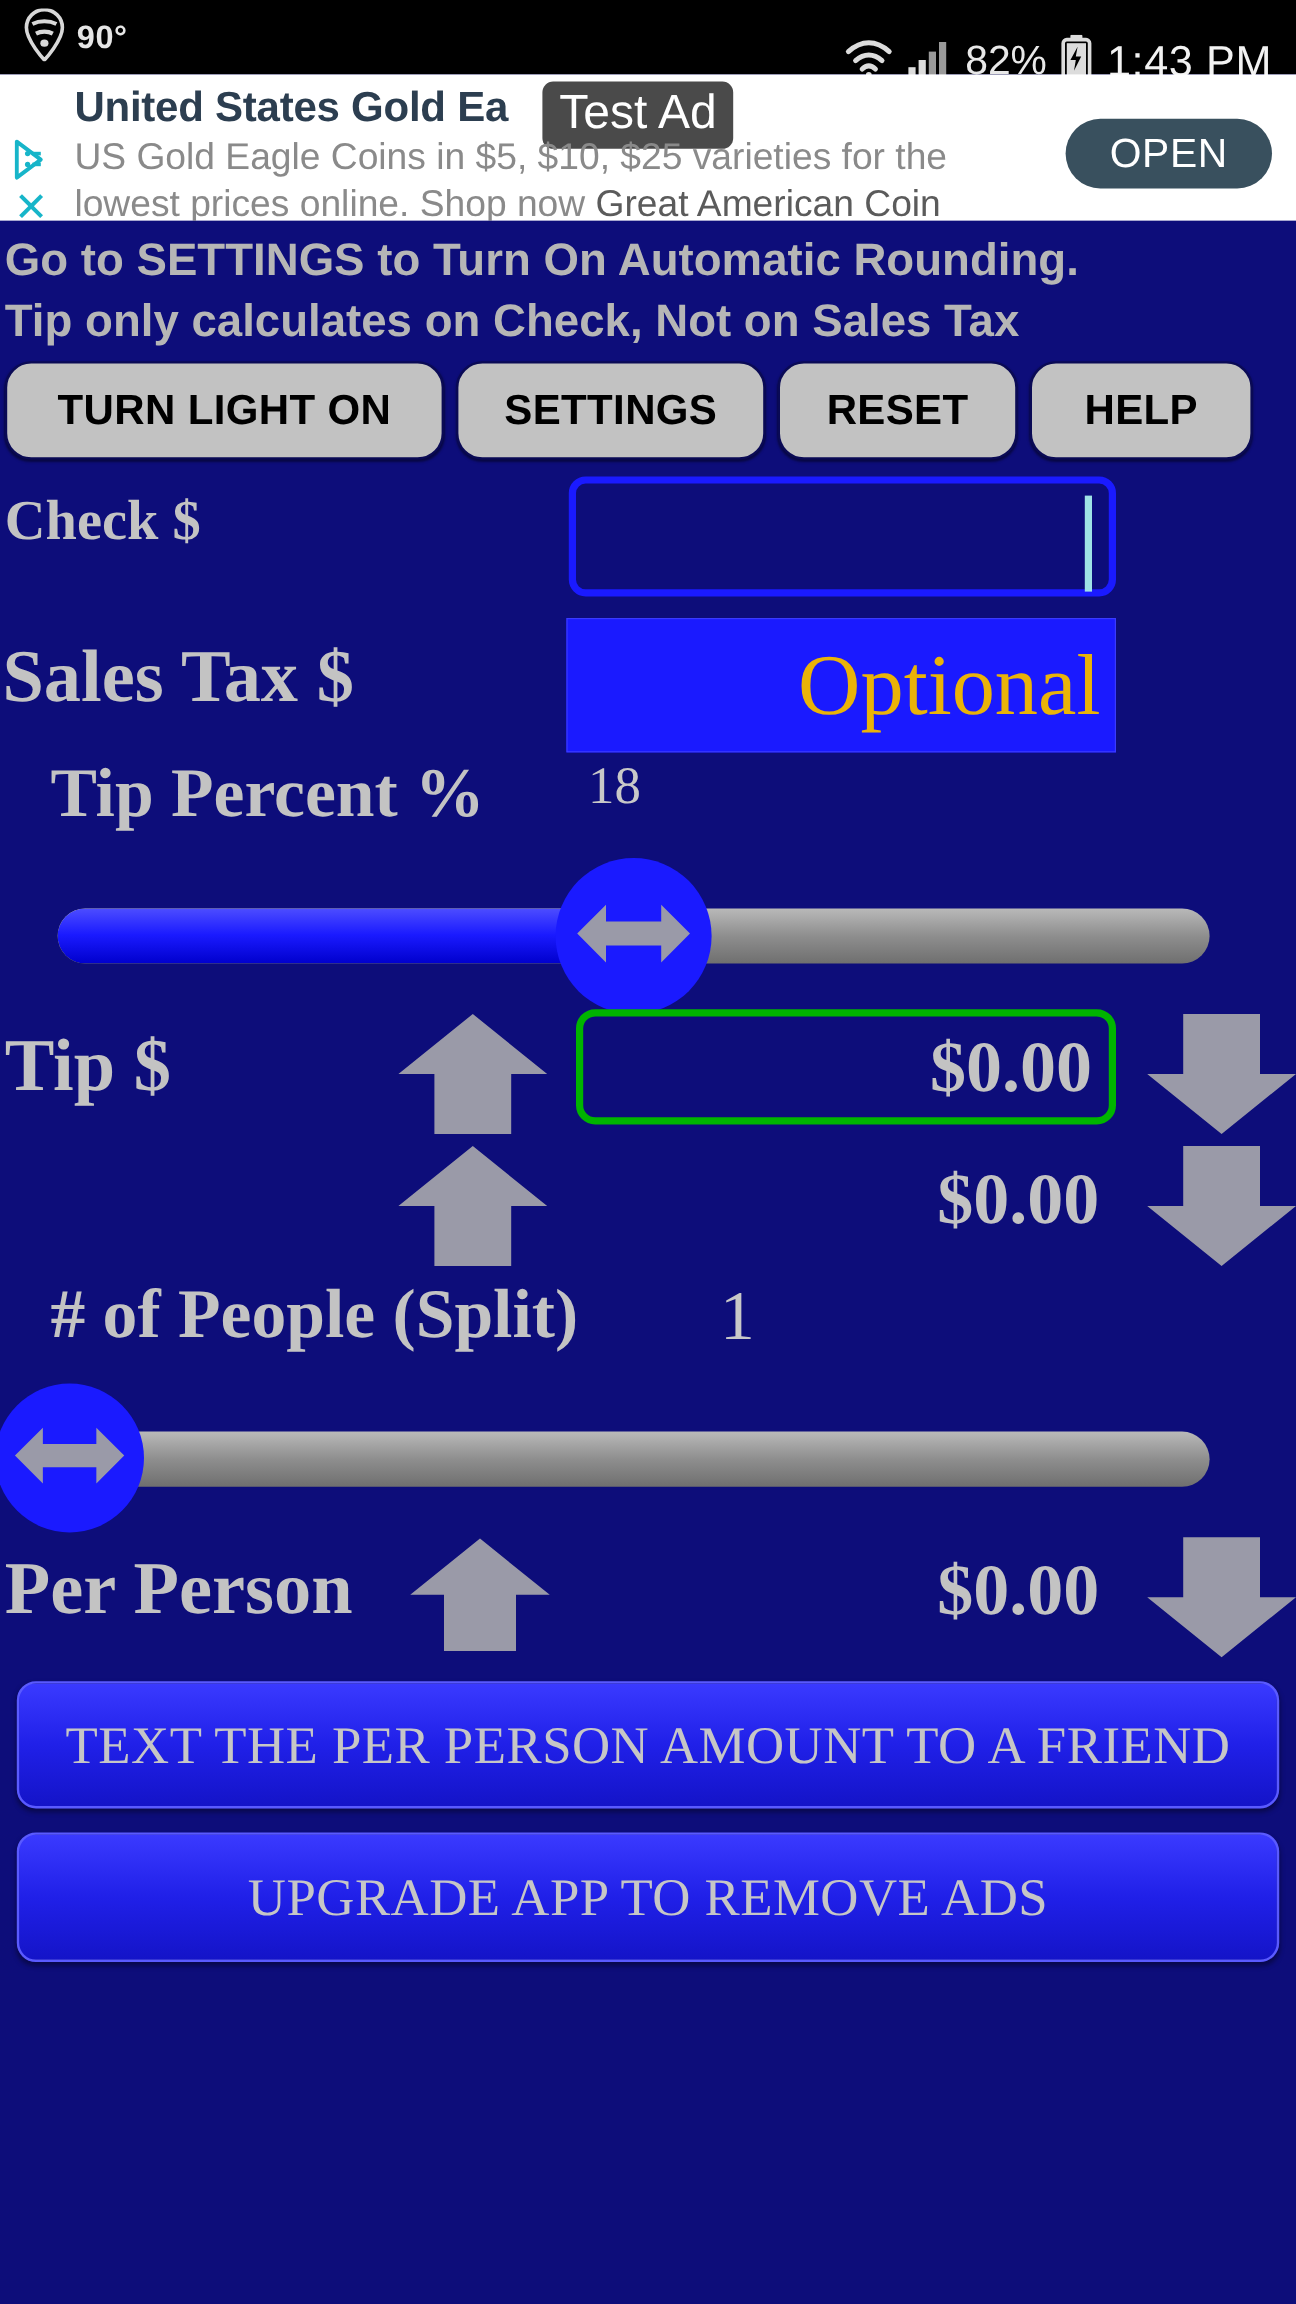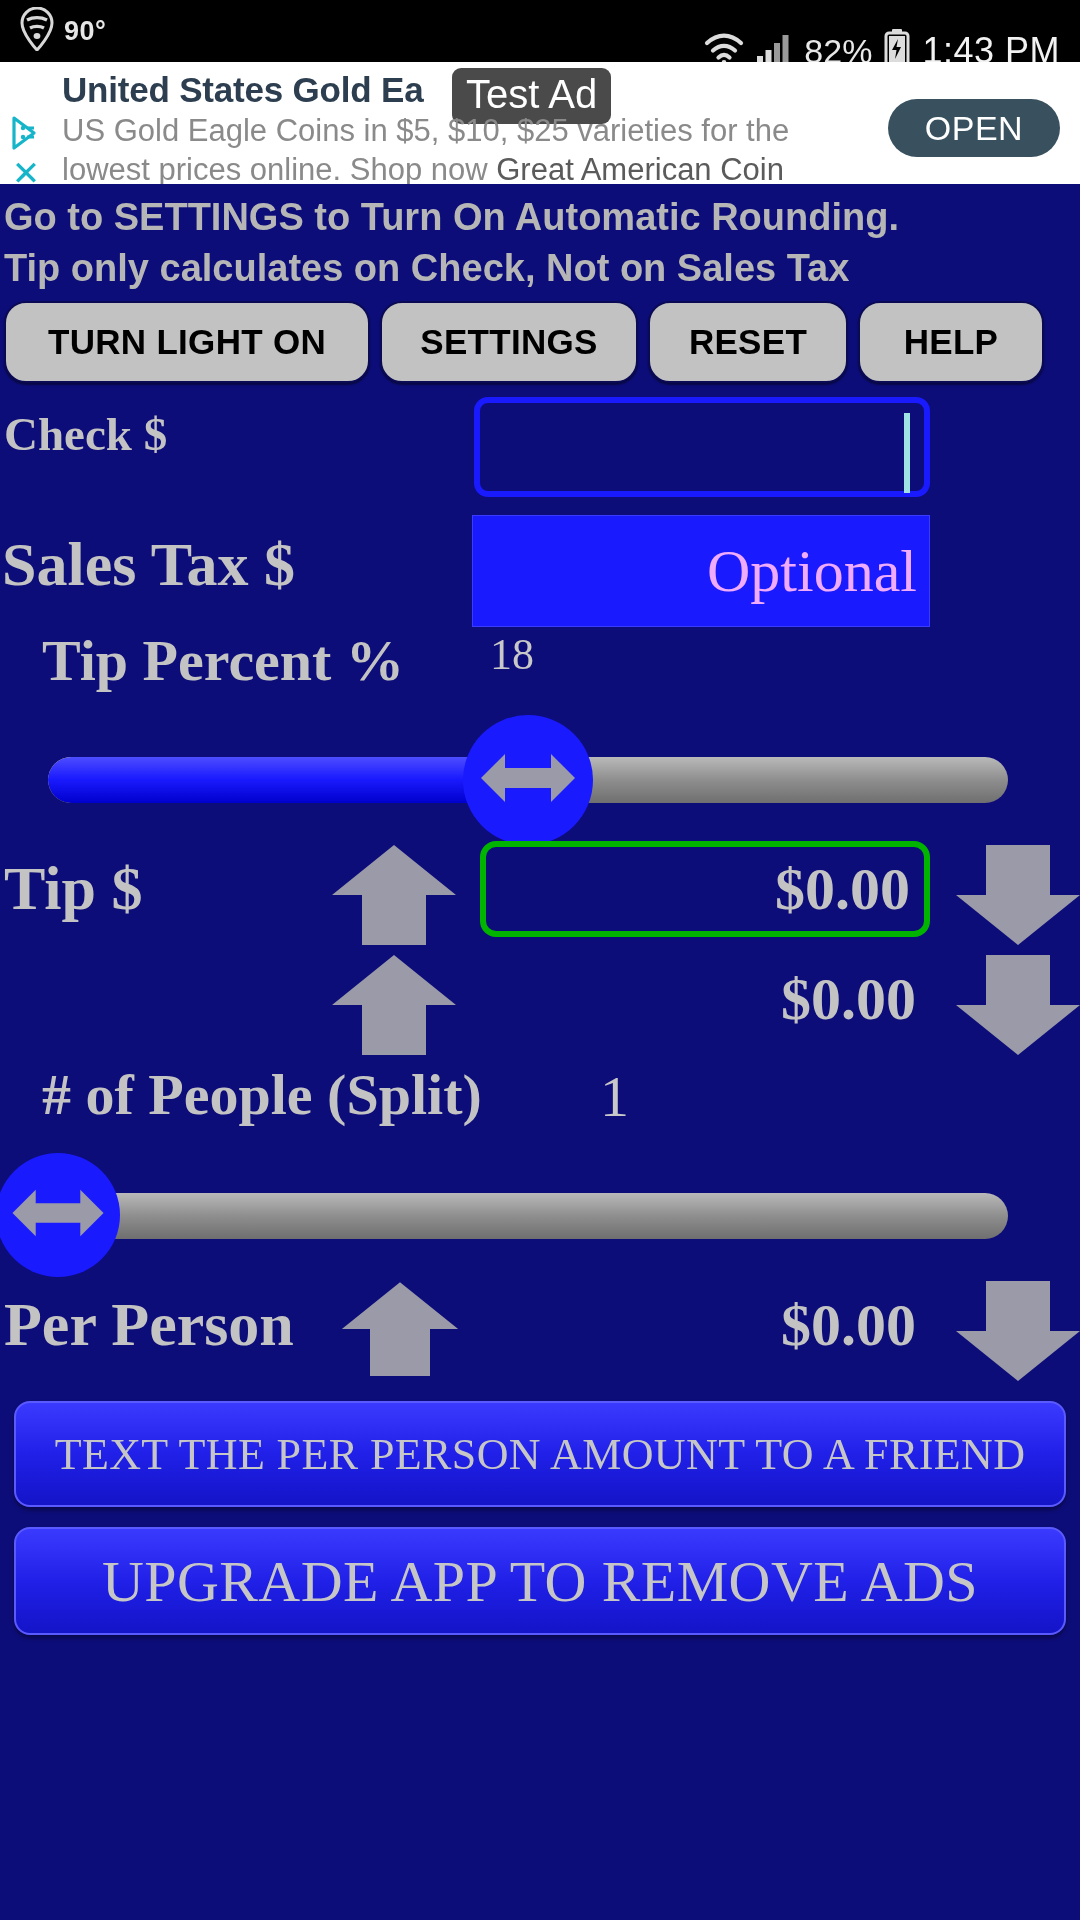--- a/index.html
+++ b/index.html
@@ -117,21 +117,21 @@
     font-size: 62px; font-weight: bold;
   }
   .tax-input {
     position: absolute; left: 472px; top: 0; width: 458px; height: 112px;
     background: #1a1aff; border: 1px solid #3b3bff;
     display: flex; align-items: center; justify-content: flex-end;
     padding-right: 12px;
   }
   .tax-placeholder {
     font-family: "Liberation Serif", serif;
-    font-size: 60px; color: #f0abfc;
+    font-size: 72px; color: #eab308;
   }
 
   
   .subtotal-row { position: relative; height: 62px; }
   .lbl-subtotal {
     position: absolute; left: 88px; top: 6px;
     font-size: 38px; font-weight: bold;
   }
 
   
@@ -205,21 +205,21 @@
     margin: 0 auto; width: 1052px; height: 106px;
     background: linear-gradient(180deg,#3a3aff 0%, #2020e8 50%, #1414c8 100%);
     border: 2px solid #5a5aff; border-radius: 16px;
     display: flex; align-items: center; justify-content: center;
     font-family: "Liberation Serif", serif;
     font-weight: normal; color: #c6c6c6;
     box-shadow: 0 3px 4px rgba(0,0,0,.4);
   }
   .big-btn-text { font-size: 44px; letter-spacing: .4px; }
   .big-btn-2 { height: 108px; margin-top: 20px; }
-  .big-btn-2 .big-btn-text { font-size: 58px; }
+  .big-btn-2 .big-btn-text { font-size: 44px; }
 </style>
 </head>
 <body>
 
 <div id="screen">
 
   <div class="statusbar">
     <div class="sb-left">
       <span class="ic">
         <svg width="34" height="44" viewBox="0 0 34 44">

